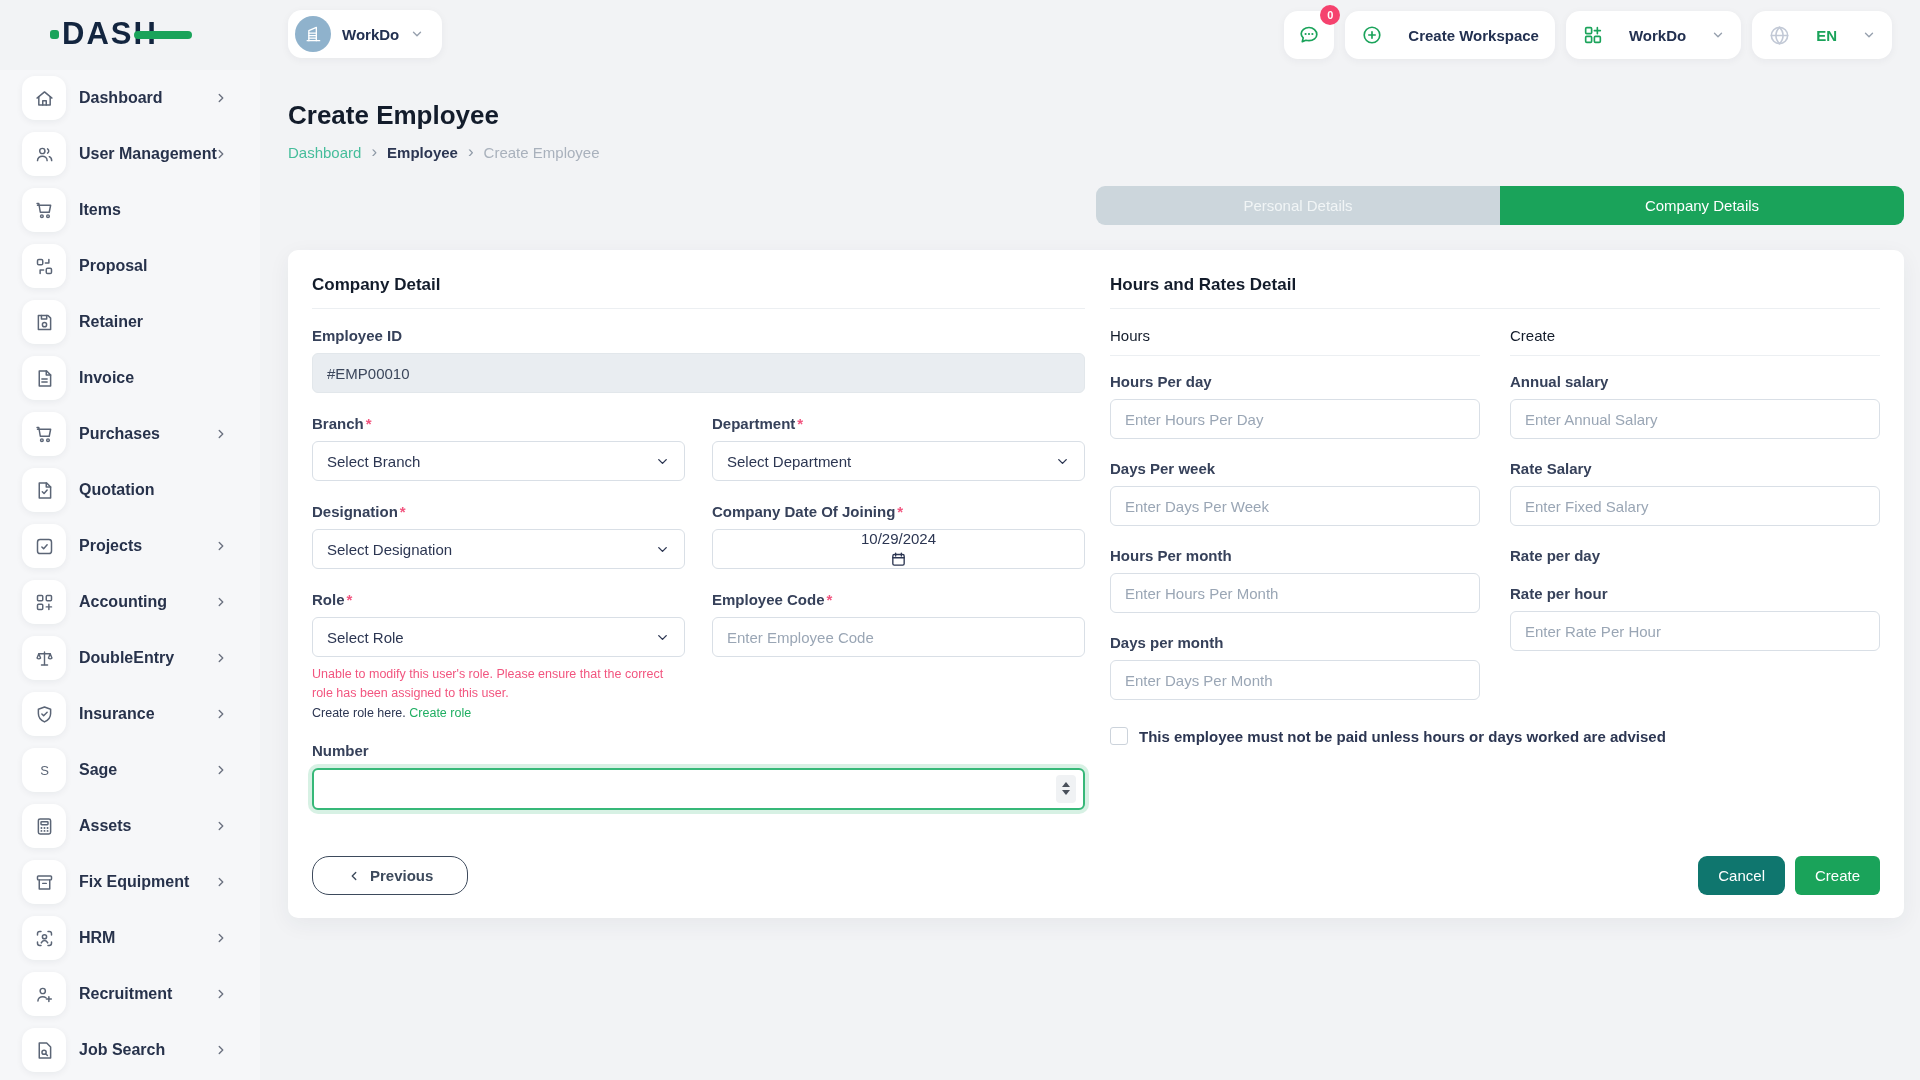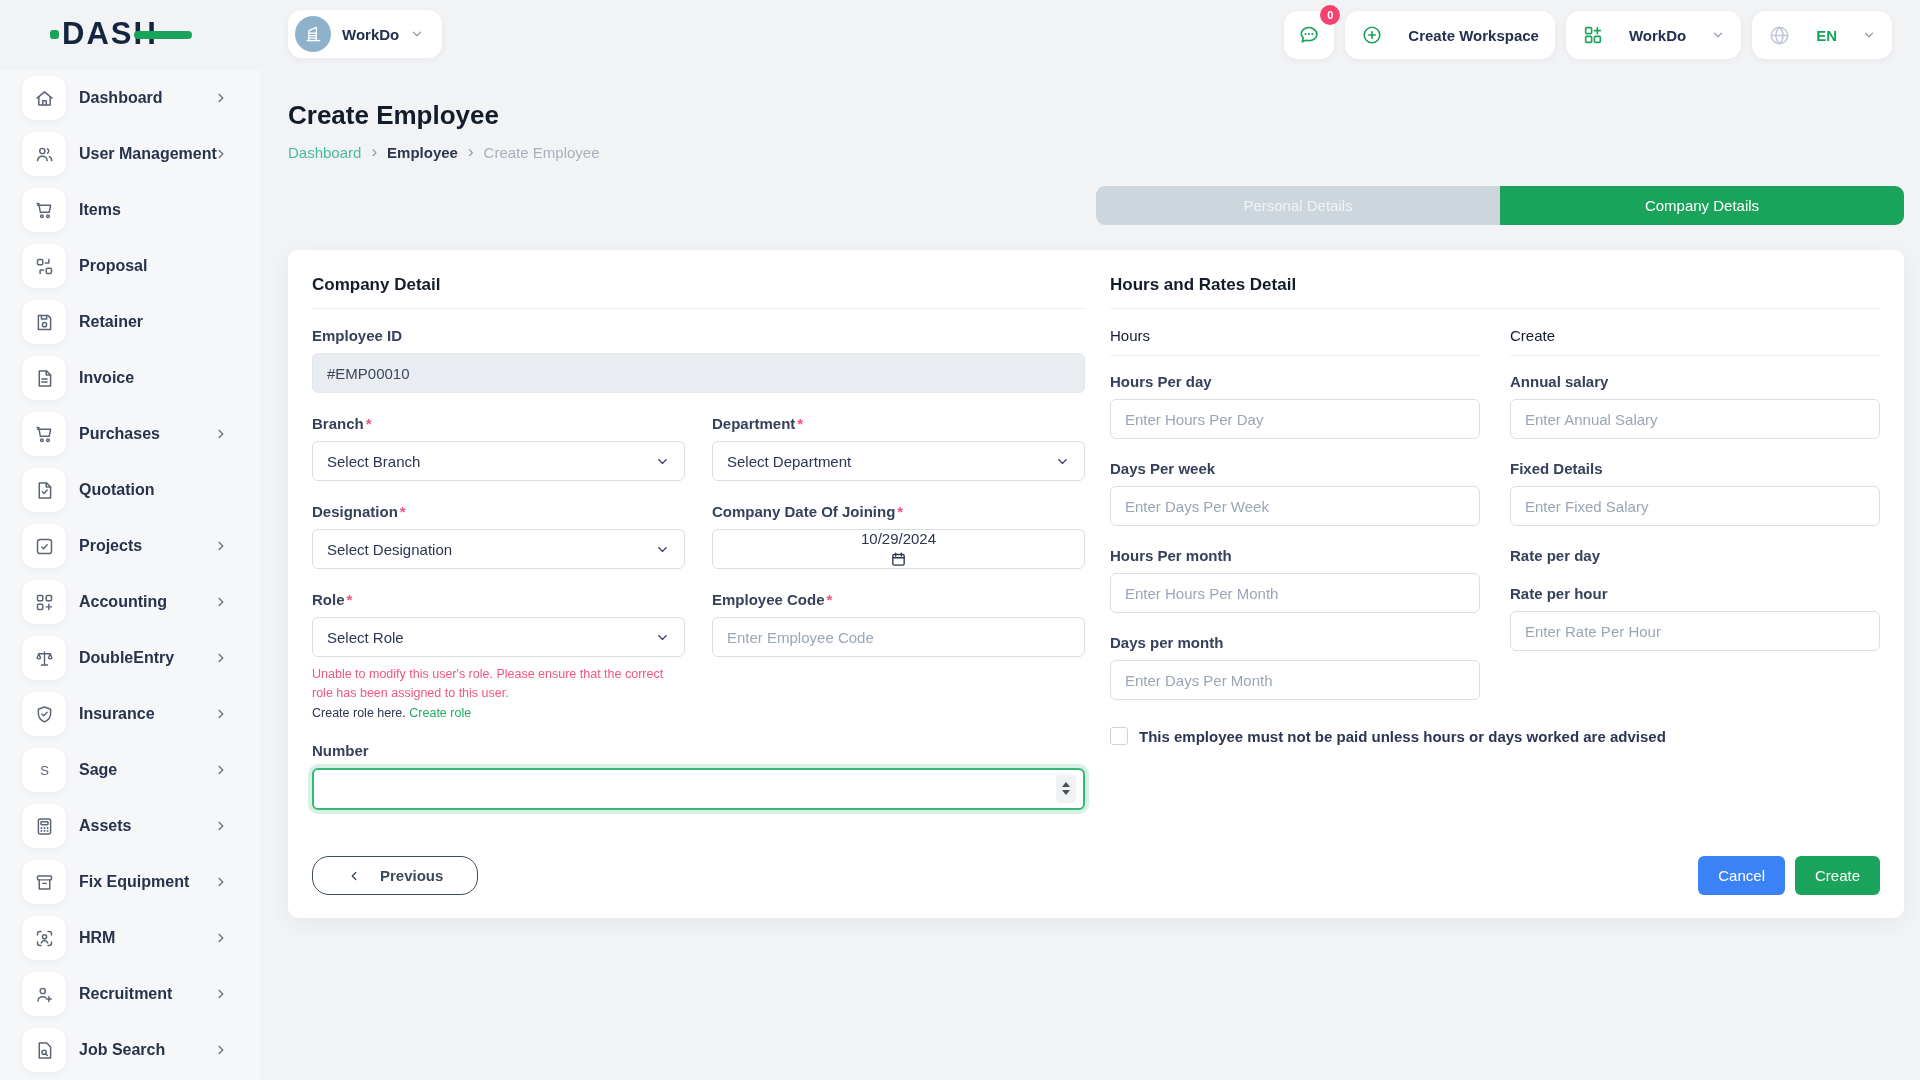--- a/index.html
+++ b/index.html
@@ -71,24 +71,24 @@
   .spn-dn { width:0; height:0; border-left:4px solid transparent; border-right:4px solid transparent; border-top:5px solid #49505a; }
 
   .sub-head { font-size:15px; font-weight:400; color:#131c2b; margin-bottom:11px; }
   .sub-divider { border:none; border-top:1px solid #eceff2; margin-bottom:17px; }
   .rgroup { margin-bottom:21px; }
 
   .chk-row { display:flex; align-items:center; gap:11px; margin-top:6px; }
   .checkbox { width:18px; height:18px; border:1px solid #ccd3db; border-radius:3px; background:#fff; cursor:pointer; flex:0 0 18px; }
   .chk-label { font-size:15px; font-weight:700; color:#2c3652; }
 
-  .prev-btn { position:absolute; left:24px; bottom:23px; display:inline-flex; align-items:center; gap:19px; padding:0 34px; height:39px; background:#fff; border:1.5px solid #3d4a5c; border-radius:17px; font-size:15px; font-weight:600; color:#3d4a5c; cursor:pointer; }
+  .prev-btn { position:absolute; left:24px; bottom:23px; display:inline-flex; align-items:center; gap:9px; padding:0 34px; height:39px; background:#fff; border:1.5px solid #3d4a5c; border-radius:17px; font-size:15px; font-weight:600; color:#3d4a5c; cursor:pointer; }
   .footer-actions { position:absolute; right:24px; bottom:23px; display:flex; gap:10px; }
   .btn { height:39px; border:none; border-radius:6px; font-size:15px; color:#fff; padding:0 20px; cursor:pointer; font-family:inherit; }
-  .btn-cancel { background:#3b82f6; }
+  .btn-cancel { background:#0f766e;border-radius:9px; }
   .btn-create { background:#1aa35a; }
 
   svg { display:block; }
 </style>
 </head>
 <body>
 
 <div class="topbar">
   <div class="logo">
     <span class="logo-dot"></span>
@@ -546,21 +546,21 @@
 
         <div>
           <div class="sub-head">Create</div>
           <hr class="sub-divider">
 
           <div class="rgroup">
             <label class="flabel">Annual salary</label>
             <input class="tinput" type="text" placeholder="Enter Annual Salary" style="">
           </div>
           <div class="rgroup">
-            <label class="flabel">Fixed Details</label>
+            <label class="flabel">Rate Salary</label>
             <input class="tinput" type="text" placeholder="Enter Fixed Salary" style="">
           </div>
           <div class="rgroup">
             <label class="flabel">Rate per day</label>
           </div>
           <div class="rgroup">
             <label class="flabel">Rate per hour</label>
             <input class="tinput" type="text" placeholder="Enter Rate Per Hour" style="">
           </div>
         </div>

